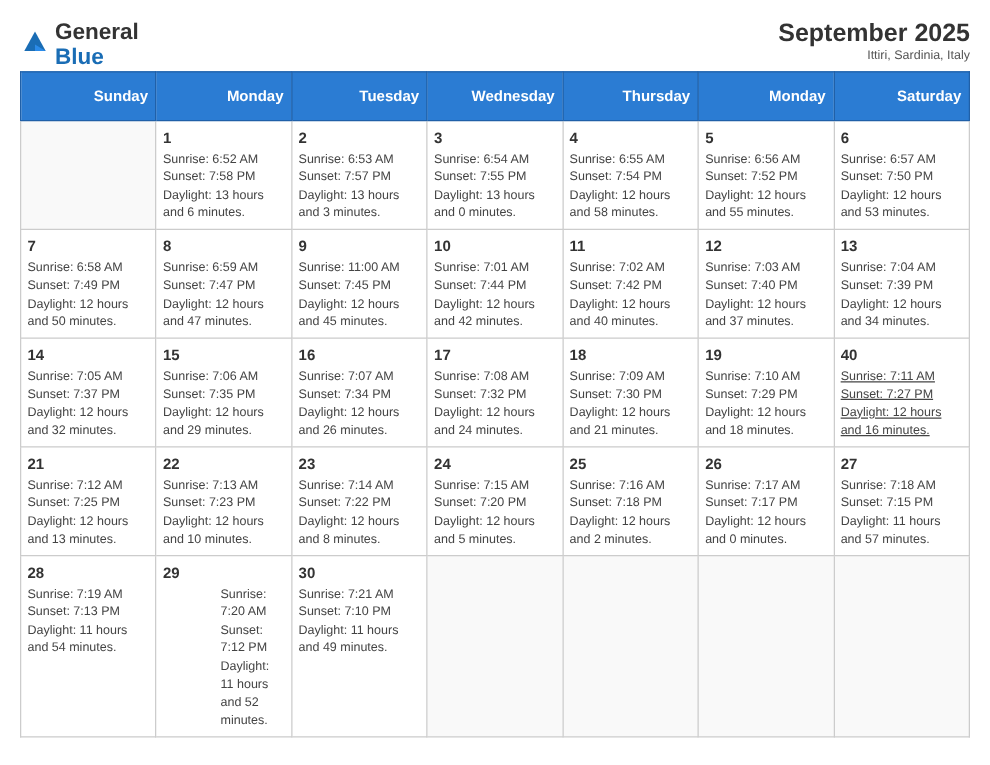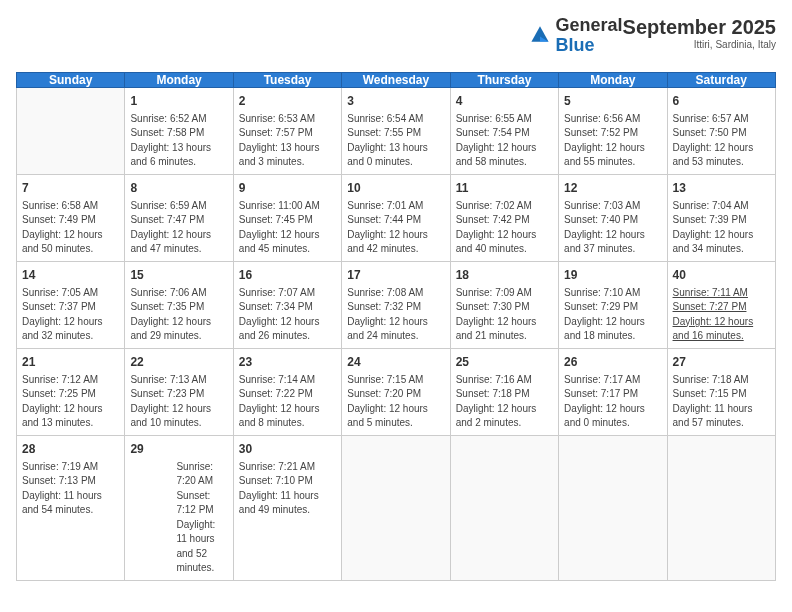--- a/index.html
+++ b/index.html
@@ -5,23 +5,23 @@
     * { box-sizing: border-box; margin: 0; padding: 0; }
     body {
       font-family: Arial, sans-serif;
       background: #fff;
       width: 792px;
       min-height: 612px;
       padding: 16px;
     }
     .header {
       display: flex;
-      justify-content: flex-end;
+      justify-content: space-between;
       align-items: flex-start;
-      margin-bottom: 16px;
+      margin-bottom: 1px;
     }
     .logo {
       display: flex;
       align-items: center;
       gap: 4px;
     }
     .logo-text {
       font-size: 18px;
       font-weight: bold;
       line-height: 1.1;
@@ -45,22 +45,22 @@
       color: #555;
     }
     table {
       width: 100%;
       border-collapse: collapse;
       font-size: 11px;
     }
     thead tr th {
       background-color: #2b7cd3;
       color: #fff;
-      text-align: center;
-      padding: 0 6px;
+      text-align: right;
+      padding: 12px 6px;
       font-size: 12px;
       font-weight: bold;
       border: 1px solid #2060a8;
     }
     tbody tr td {
       border: 1px solid #ccc;
       vertical-align: top;
       padding: 4px 5px;
       height: 80px;
       width: calc(100% / 7);

